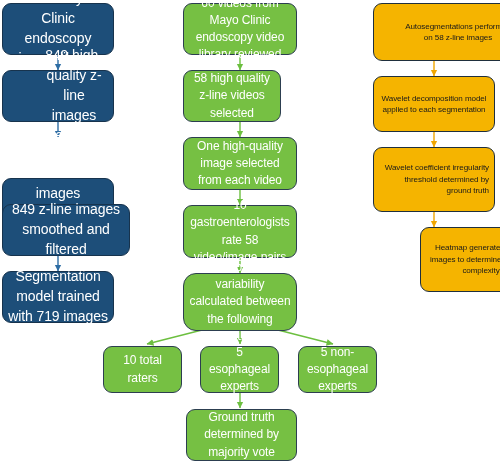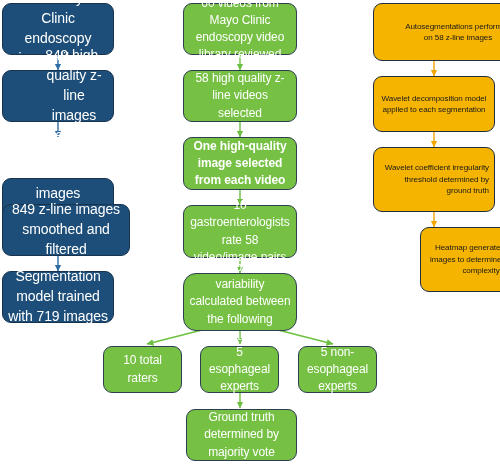--- a/index.html
+++ b/index.html
@@ -119,25 +119,25 @@
   </div>
 
   <div class="node blue" style="left:2px; top:271px; width:112px; height:52px;">
     <span class="node-label">Segmentation model trained with 719 images</span>
   </div>
 
   <div class="node green" style="left:183px; top:3px; width:114px; height:52px;">
     <span class="node-label">60 videos from Mayo Clinic endoscopy video library reviewed</span>
   </div>
 
-  <div class="node green" style="left:183px; top:70px; width:114px; height:52px;">
+  <div class="node green" style="left:183px; top:70px; width:98px; height:52px;">
     <span class="node-label">58 high quality z-line videos selected</span>
   </div>
 
-  <div class="node green" style="left:183px; top:137px; width:114px; height:53px;font-weight:bold;">
+  <div class="node green" style="left:183px; top:137px; width:114px; height:53px;">
     <span class="node-label">One high-quality image selected from each video</span>
   </div>
 
   <div class="node green" style="left:183px; top:205px; width:114px; height:53px;text-align:center;">
     <span class="node-label">10 gastroenterologists rate 58 video/image pairs</span>
   </div>
 
   <div class="node green" style="left:183px; top:273px; width:114px; height:58px;border-radius:13px;">
     <span class="node-label">Interobserver variability calculated between the following groups:</span>
   </div>

